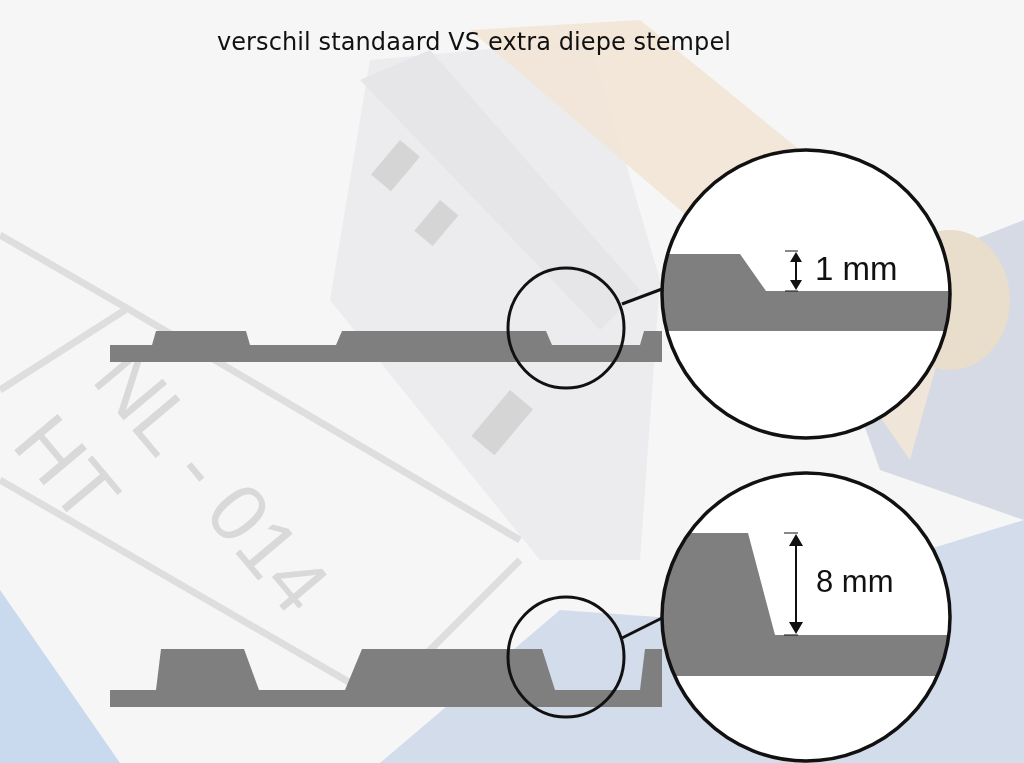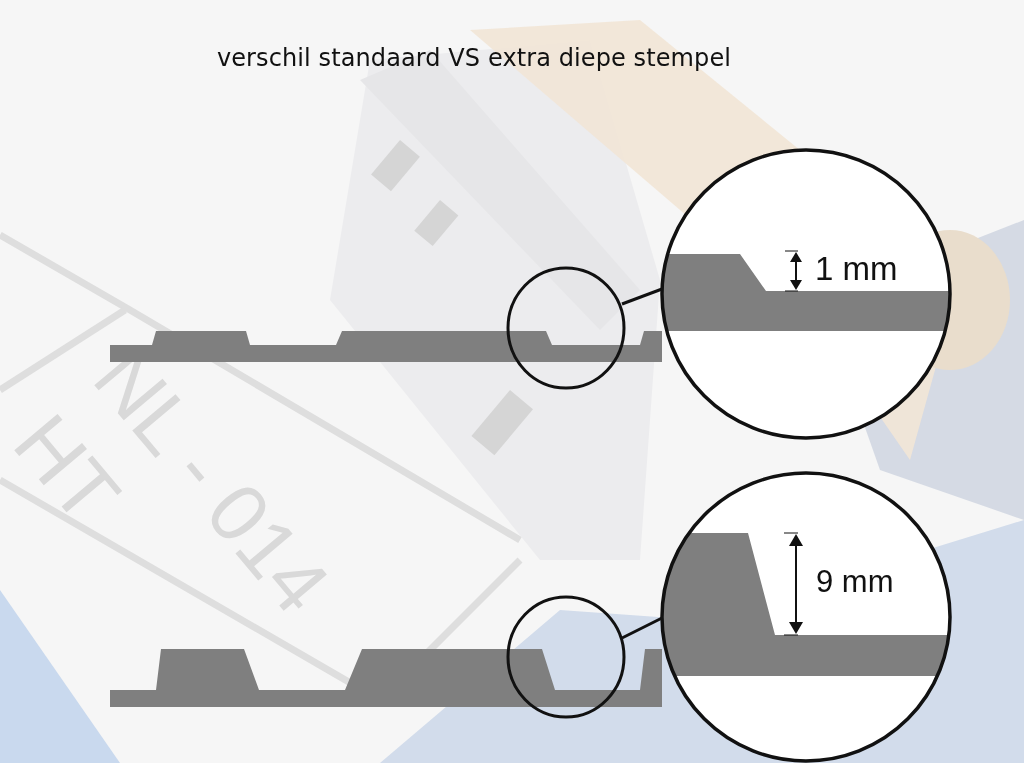--- a/index.html
+++ b/index.html
@@ -3,21 +3,21 @@
 <meta charset="utf-8">
 <style>
   html, body { margin: 0; padding: 0; }
   body {
     width: 1024px; height: 763px; overflow: hidden; position: relative;
     background: #f6f6f6;
     font-family: "Liberation Sans", sans-serif;
   }
   .bg { position: absolute; left: 0; top: 0; width: 1024px; height: 763px; }
   .title {
-    position: absolute; left: 0; top: 44px; width: 948px; text-align: center;
+    position: absolute; left: 0; top: 28px; width: 948px; text-align: center;
     font-family: "DejaVu Sans", sans-serif;
     font-size: 24px; color: #111; letter-spacing: 0.1px;
   }
   .diagram { position: absolute; left: 0; top: 0; width: 1024px; height: 763px; }
   .label {
     position: absolute; font-family: "Liberation Sans", sans-serif;
     color: #111; white-space: nowrap;
   }
   .label-1mm { left: 815px; top: 250px; font-size: 33px; }
   .label-3mm { left: 816px; top: 564px; font-size: 31px; }
@@ -109,13 +109,13 @@
       <line x1="784" y1="533" x2="798" y2="533" stroke="#111" stroke-width="1"></line>
       <line x1="784" y1="635" x2="798" y2="635" stroke="#111" stroke-width="1"></line>
       <line x1="796" y1="540" x2="796" y2="628" stroke="#111" stroke-width="2"></line>
       <polygon points="796,534 789,546 803,546" fill="#111"></polygon>
       <polygon points="796,634 789,622 803,622" fill="#111"></polygon>
     </g>
   </g>
 </svg>
 
 <div class="label label-1mm">1 mm</div>
-<div class="label label-3mm">9 mm</div>
+<div class="label label-3mm">8 mm</div>
 
 </body></html>

